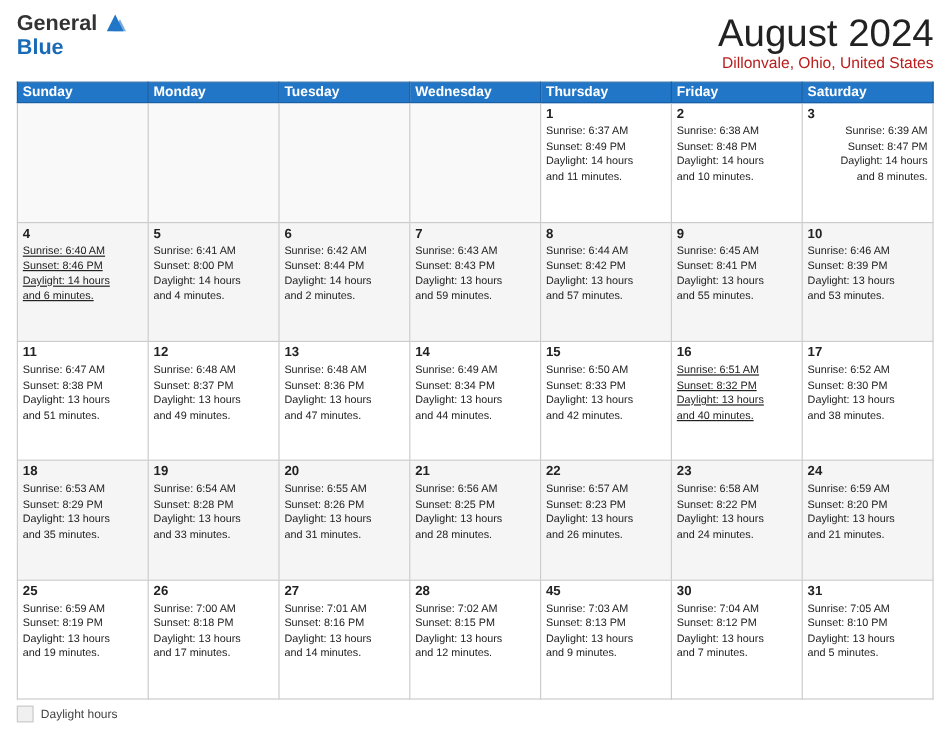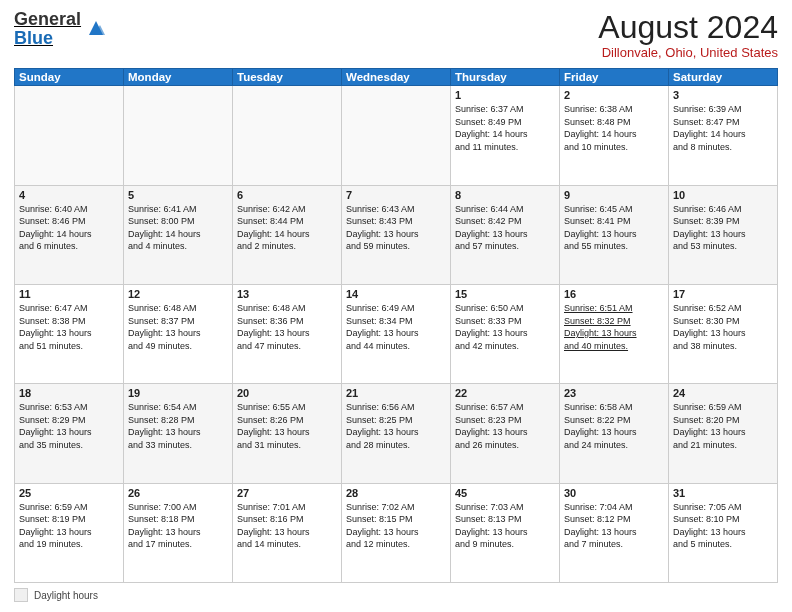--- a/index.html
+++ b/index.html
@@ -18,23 +18,22 @@
       flex-direction: column;
     }
     .header {
       display: flex;
       justify-content: space-between;
       align-items: flex-start;
       margin-bottom: 8px;
     }
     .logo {
       display: flex;
-      align-items: center;
+      align-items: flex-start;
       gap: 4px;
-      text-decoration: underline;
     }
     .logo-text {
       font-size: 18px;
       font-weight: bold;
       line-height: 1;
     }
     .logo-general { color: #333; }
     .logo-blue { color: #1a6bb5; }
     .logo-icon {
       width: 18px;
@@ -163,30 +162,30 @@
           </td>
           <td>
             <span class="day-num">2</span>
             <div class="day-info" style="white-space: pre-line;">Sunrise: 6:38 AM
 Sunset: 8:48 PM
 Daylight: 14 hours
 and 10 minutes.</div>
           </td>
           <td>
             <span class="day-num">3</span>
-            <div class="day-info" style="white-space: pre-line;">Sunrise: 6:39 AM
+            <div class="day-info" style="white-space: pre-line; text-align: right;">Sunrise: 6:39 AM
 Sunset: 8:47 PM
 Daylight: 14 hours
 and 8 minutes.</div>
           </td>
         </tr>
         <tr class="row-alt">
           <td>
             <span class="day-num">4</span>
-            <div class="day-info" style="white-space: pre-line;">Sunrise: 6:40 AM
+            <div class="day-info" style="white-space: pre-line; text-decoration: underline;">Sunrise: 6:40 AM
 Sunset: 8:46 PM
 Daylight: 14 hours
 and 6 minutes.</div>
           </td>
           <td>
             <span class="day-num">5</span>
             <div class="day-info" style="white-space: pre-line;">Sunrise: 6:41 AM
 Sunset: 8:00 PM
 Daylight: 14 hours
 and 4 minutes.</div>

